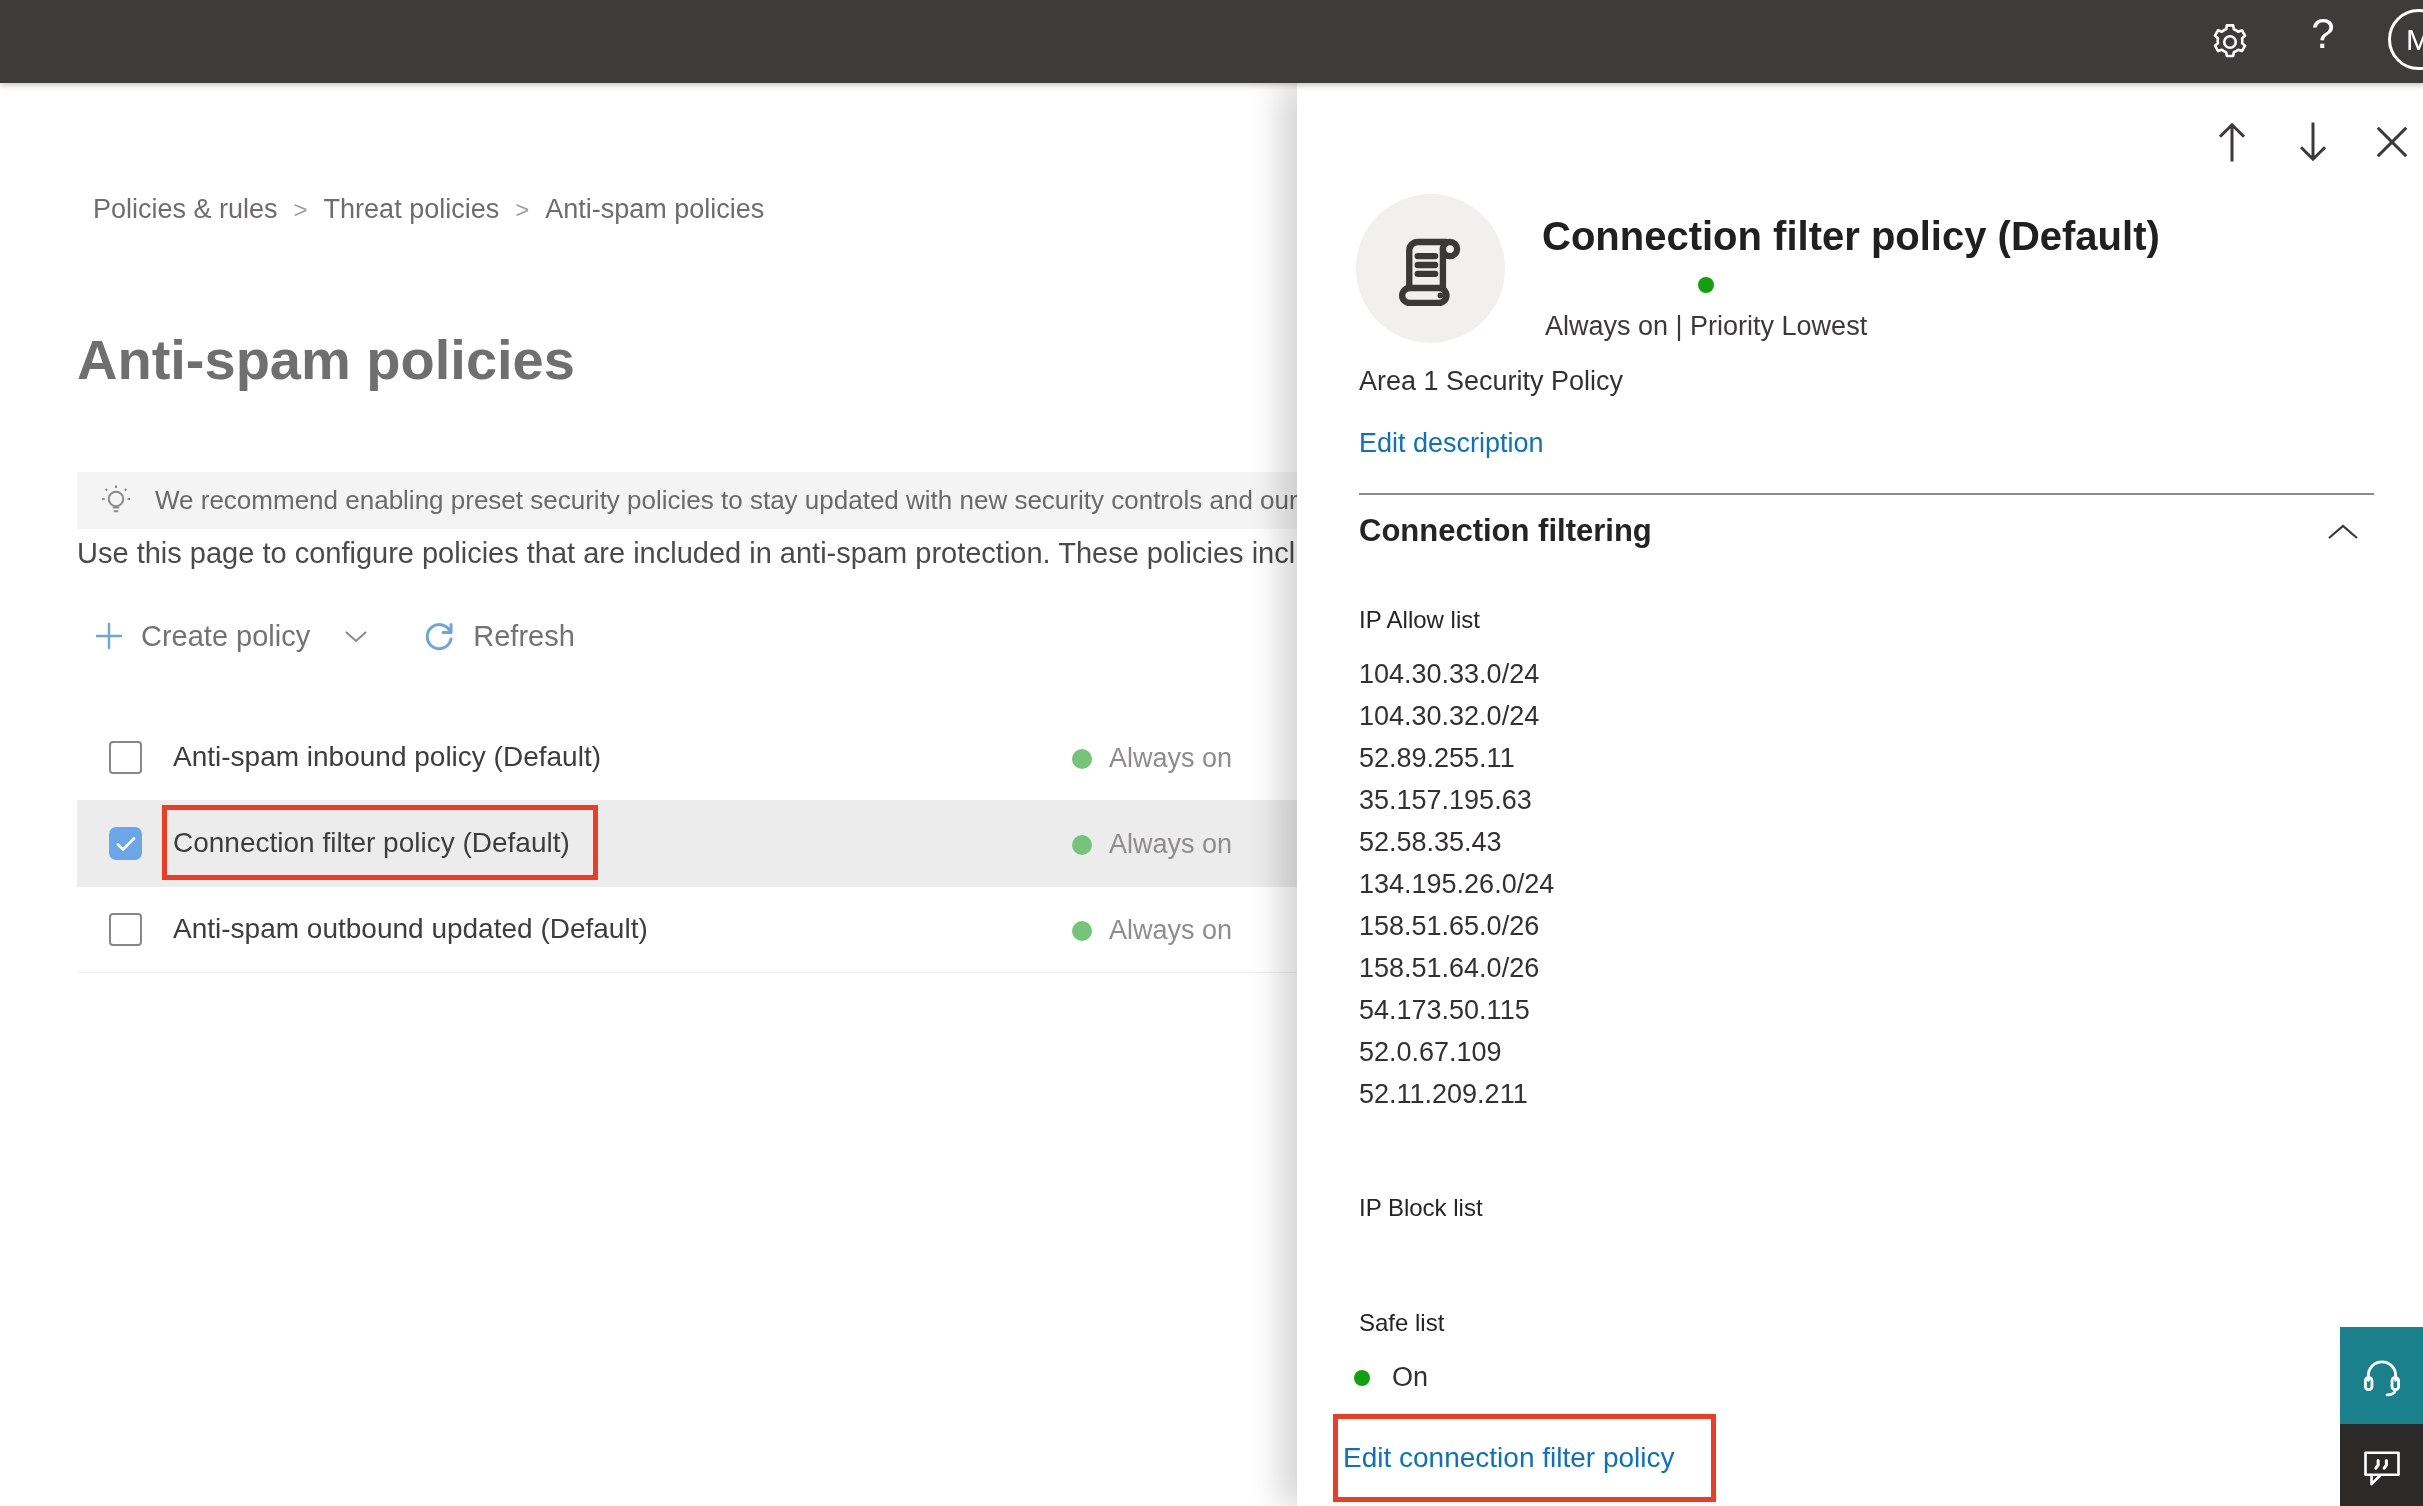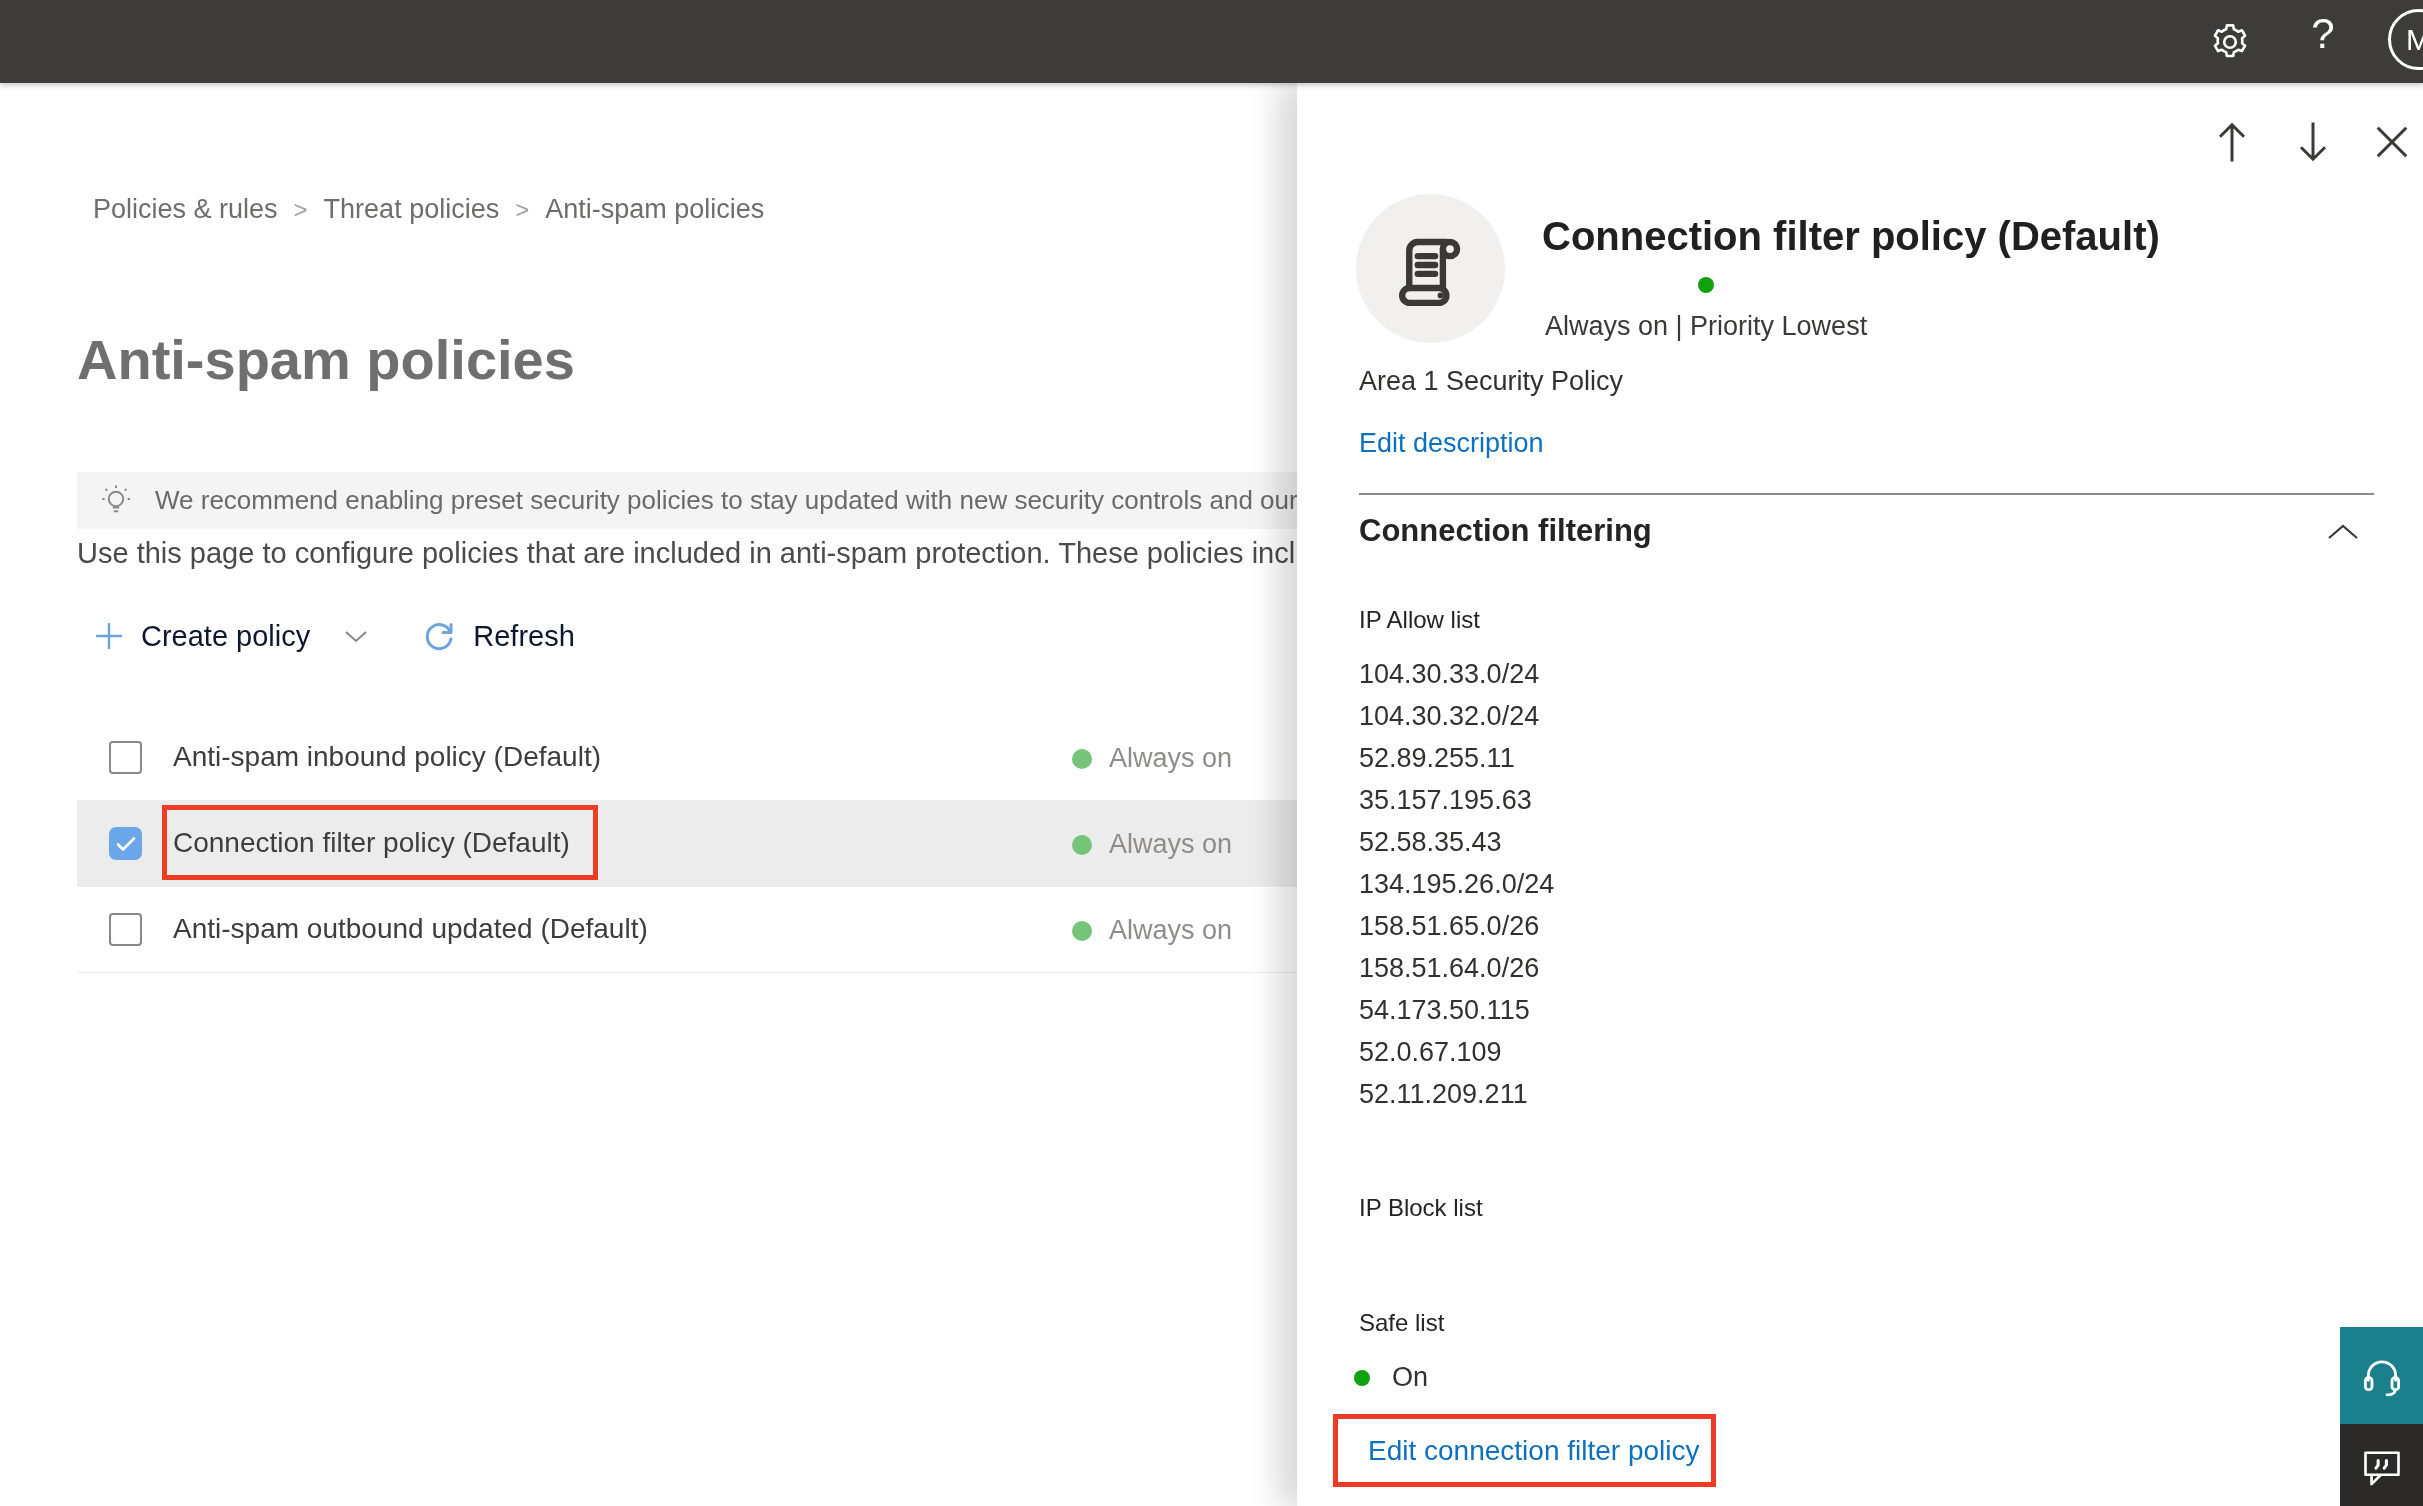--- a/index.html
+++ b/index.html
@@ -22,21 +22,21 @@
   .sep{color:#a0a0a0;font-size:24px;}
   .page-title{position:absolute;left:77px;top:327px;font-size:56px;font-weight:bold;color:#6f6f6f;z-index:1;}
 
   .banner{position:absolute;left:77px;top:472px;width:1772px;height:57px;background:var(--banner-bg);
           display:flex;align-items:center;gap:22px;padding-left:22px;box-sizing:border-box;z-index:1;}
   .banner-text{font-size:26px;color:#6a6a6a;white-space:nowrap;}
   .intro{position:absolute;left:77px;top:537px;width:1772px;font-size:29px;color:#4a4a4a;white-space:nowrap;z-index:1;}
 
   .toolbar{position:absolute;left:93px;top:612px;height:48px;display:flex;align-items:center;z-index:1;}
   .tool{display:flex;align-items:center;gap:16px;cursor:pointer;}
-  .tool-label{font-size:29px;color:#0f172a;}
+  .tool-label{font-size:29px;color:#737373;}
   .tool + .tool{margin-left:53px;}
   .chev-gap{margin-left:18px;display:flex;align-items:center;}
 
   
   .table{position:absolute;left:77px;top:715px;width:1772px;z-index:1;}
   .thead{position:relative;height:57px;border-bottom:1px solid #e2e2e2;}
   .th{position:absolute;top:6px;font-size:26px;color:#585858;}
   .th-name{left:96px;}
   .th-status{left:995px;}
   .row{position:relative;height:85px;border-bottom:1px solid #ededed;background:#fff;cursor:pointer;}
@@ -69,22 +69,22 @@
   .fly-link{font-size:27px;color:var(--link-blue);cursor:pointer;}
   .link-editdesc{position:absolute;left:62px;top:345px;}
   .divider{position:absolute;left:62px;top:410px;width:1015px;height:2px;background:#8d8b89;}
   .section-title{position:absolute;left:62px;top:430px;font-size:31px;font-weight:bold;color:#242424;}
   .chevron-up{position:absolute;left:1030px;top:440px;cursor:pointer;}
   .ip-label{position:absolute;left:62px;font-size:24px;font-weight:normal;color:#242424;}
   .lab-allow{top:523px;} .lab-block{top:1111px;} .lab-safe{top:1226px;}
   .ip-list{position:absolute;left:62px;top:570px;font-size:27px;color:#323130;line-height:42px;}
   .on-row{position:absolute;left:57px;top:1279px;display:flex;align-items:center;gap:22px;}
   .on-text{font-size:27px;color:#323130;}
-  .edit-box{position:absolute;left:36px;top:1331px;width:383px;height:73px;box-sizing:border-box;
-            border:5px solid var(--annotation-red);display:flex;align-items:center;padding-left:30px;}
+  .edit-box{position:absolute;left:36px;top:1331px;width:383px;height:88px;box-sizing:border-box;
+            border:5px solid var(--annotation-red);display:flex;align-items:center;padding-left:5px;}
   .edit-box .fly-link{font-size:28px;white-space:nowrap;}
 
   
   .corner-btn{position:absolute;width:83px;display:flex;align-items:center;justify-content:center;z-index:40;cursor:pointer;}
   .btn-teal{left:2340px;top:1327px;height:97px;background:var(--teal);}
   .btn-dark{left:2340px;top:1424px;height:83px;background:var(--dark-btn);}
 </style>
 </head>
 <body>
 

